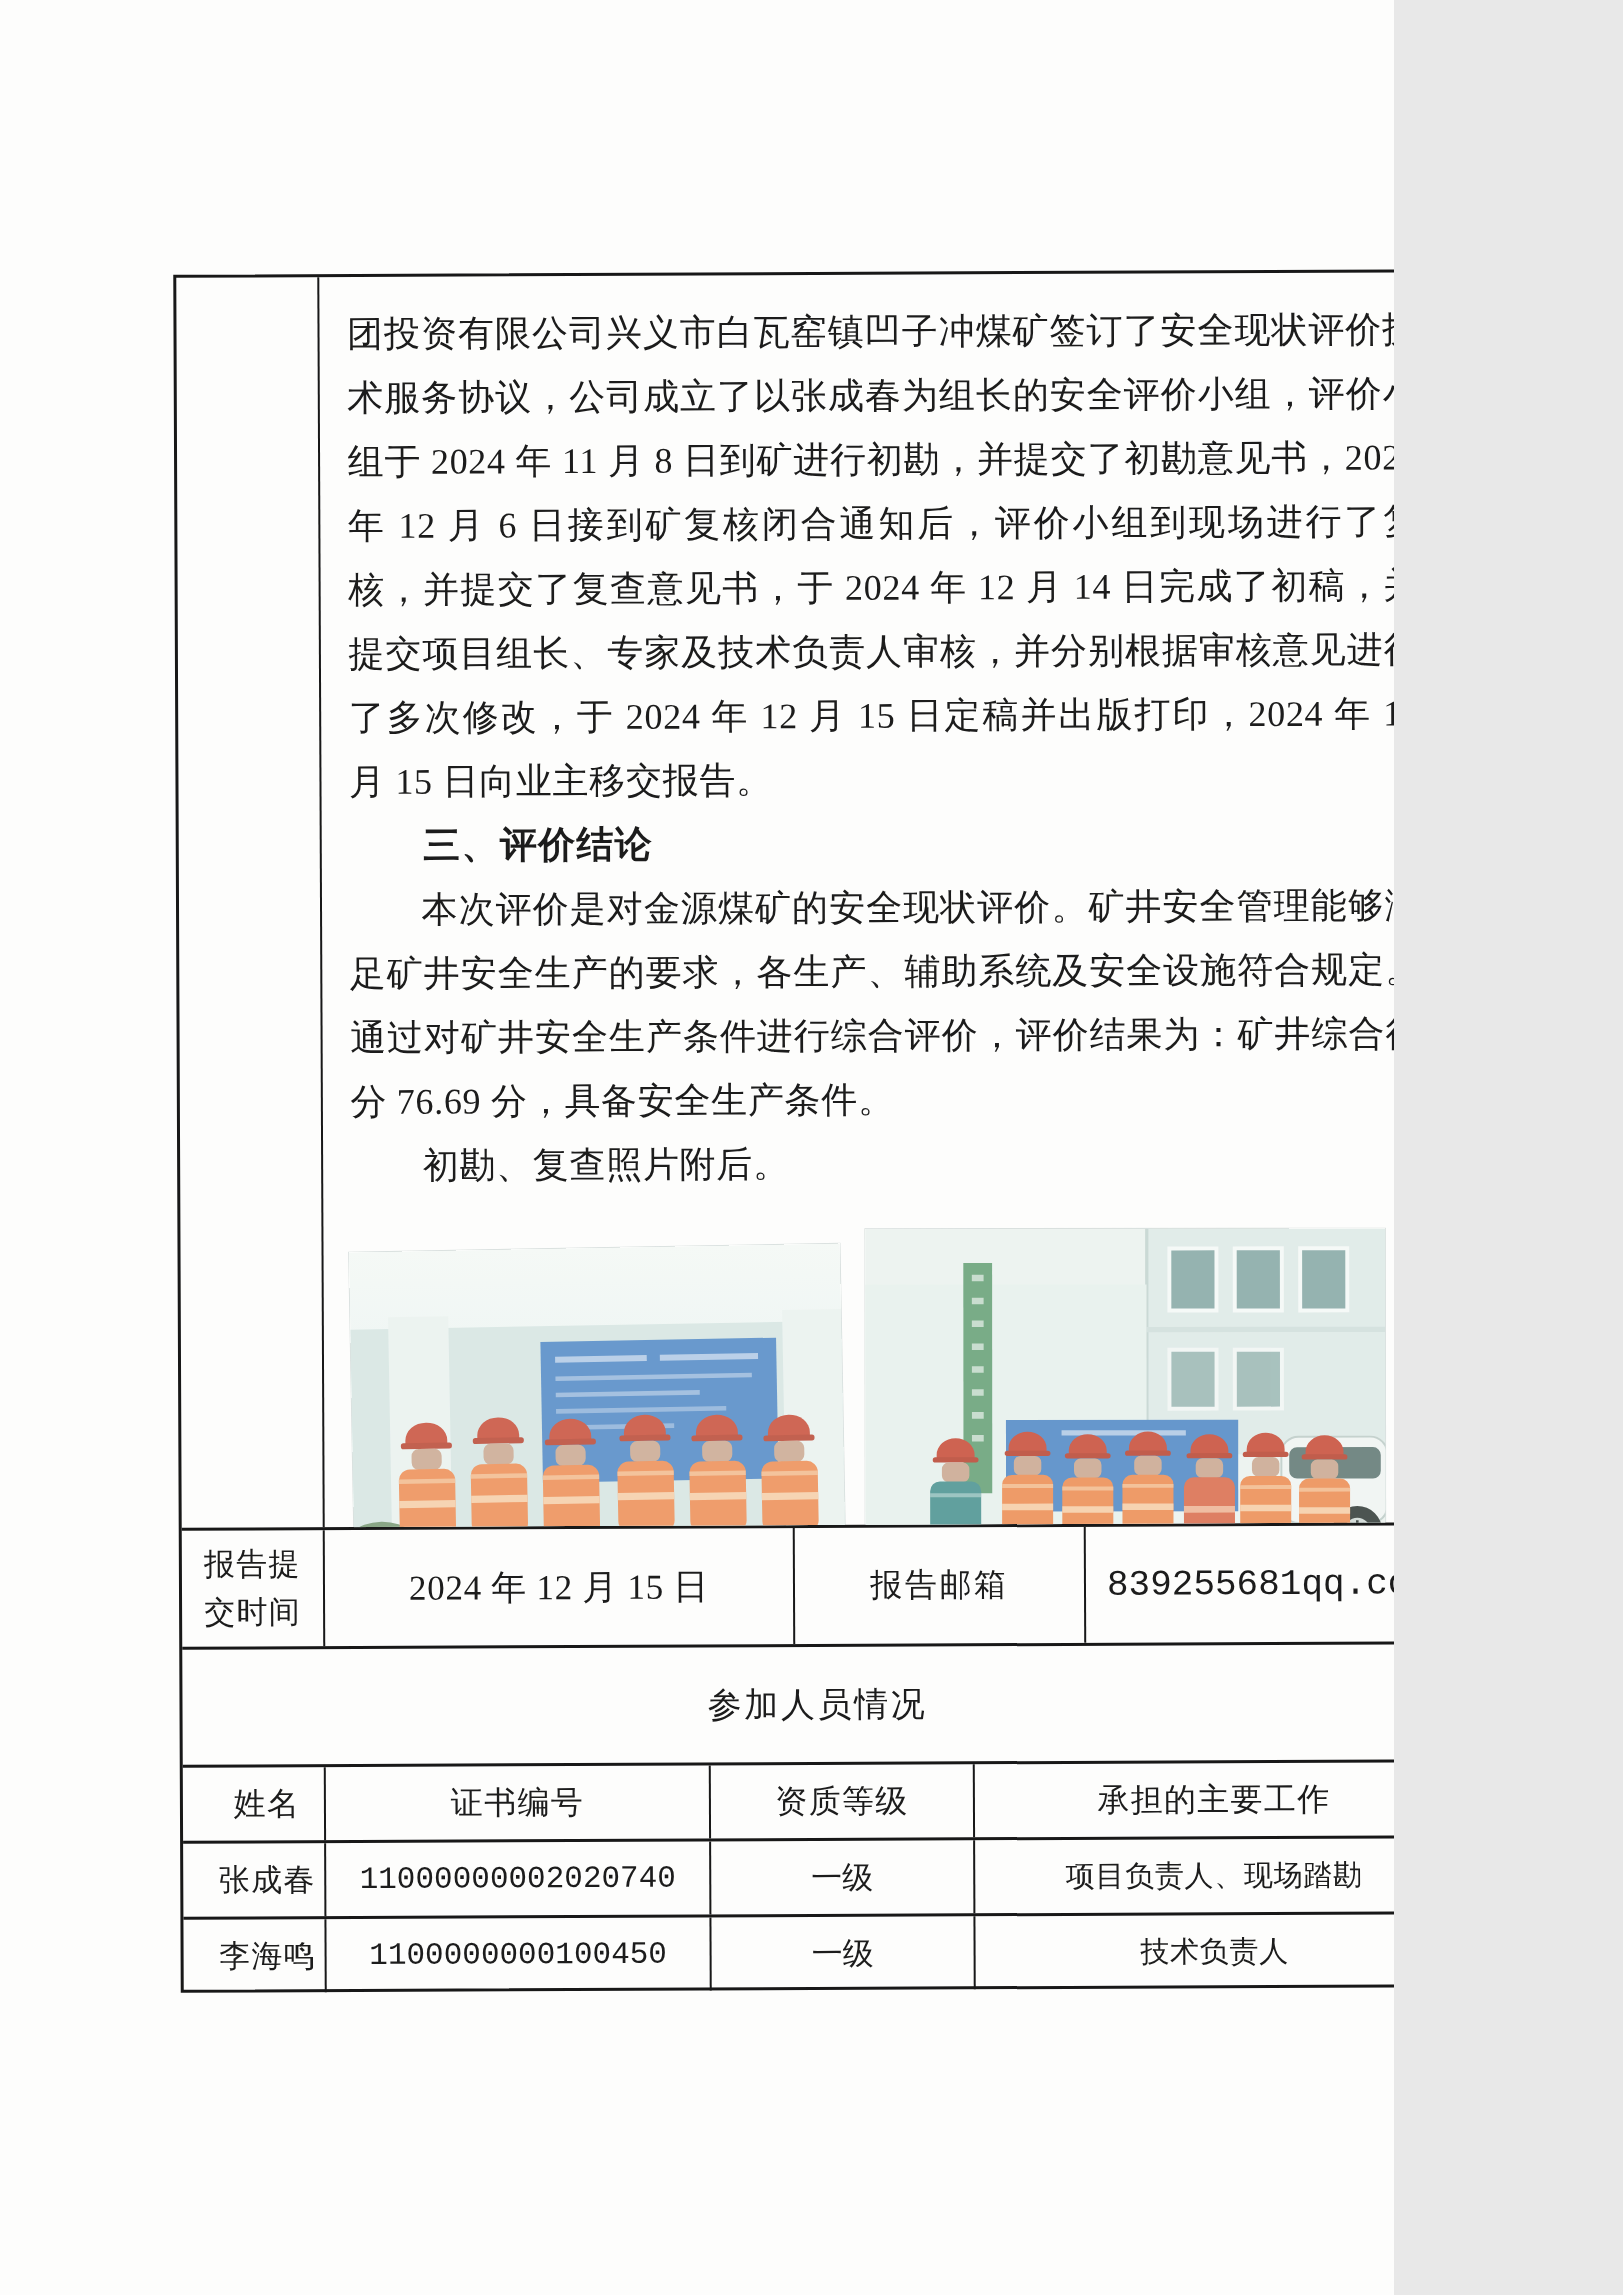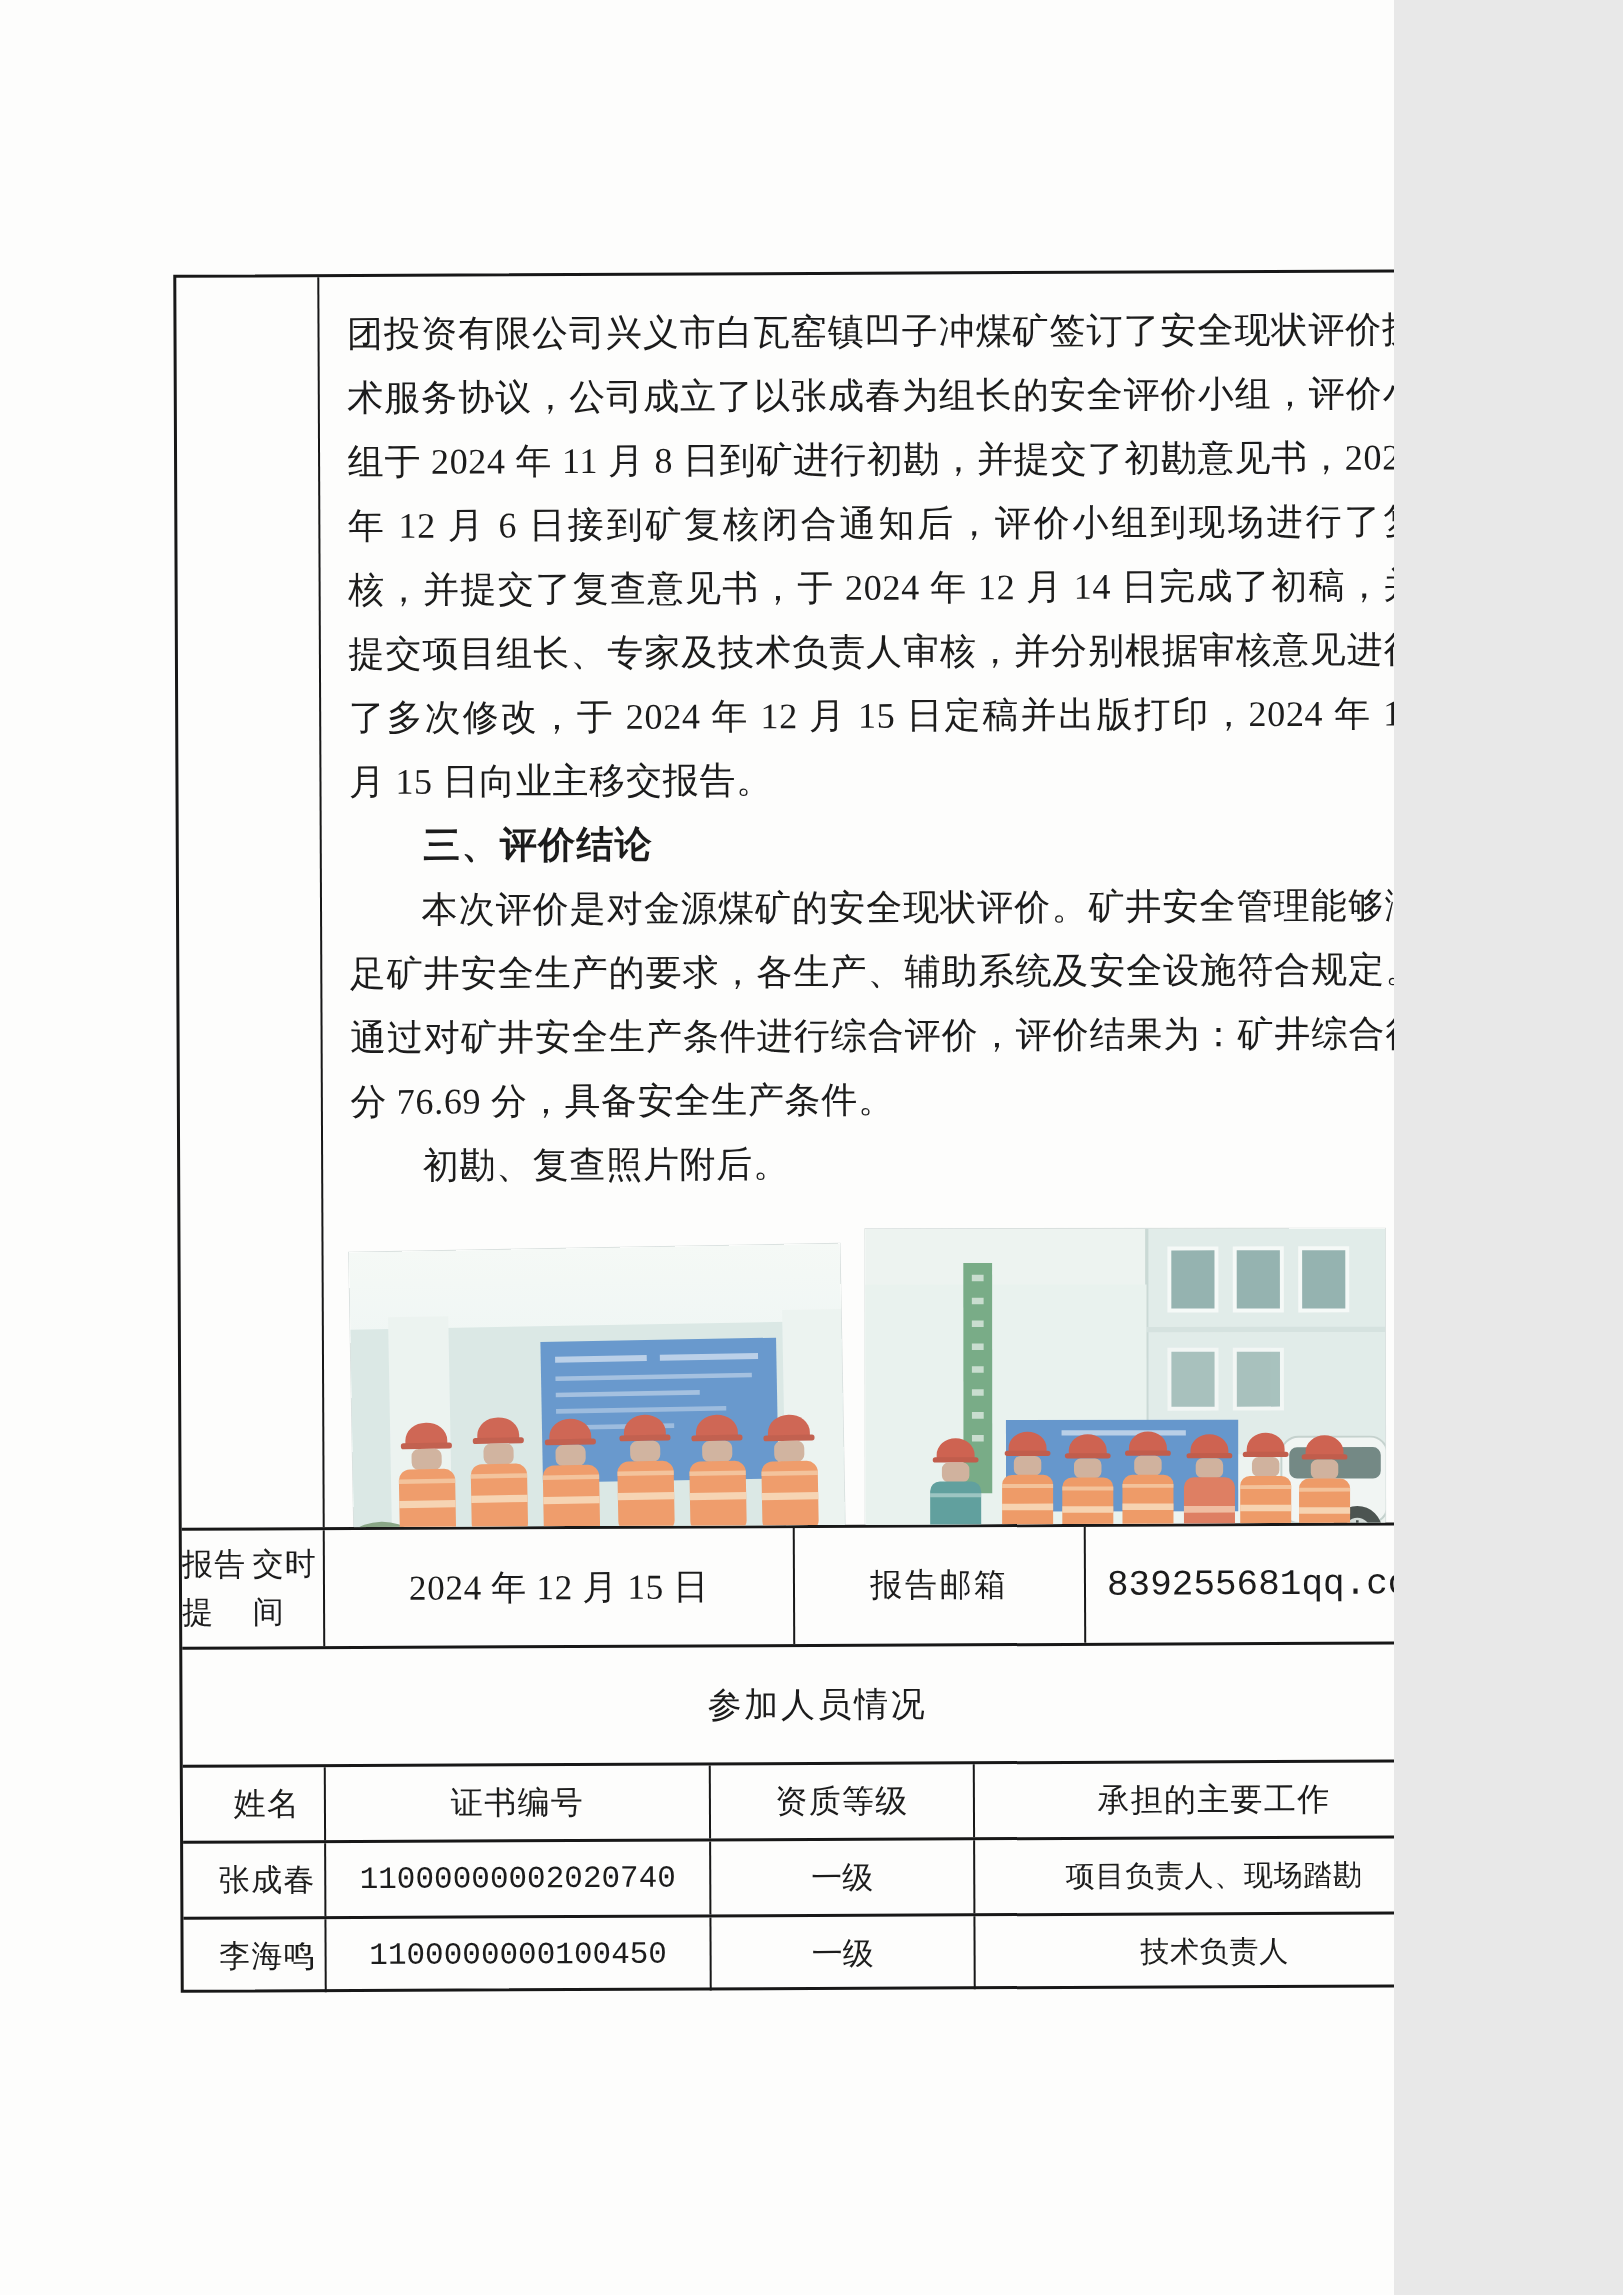--- a/index.html
+++ b/index.html
@@ -28,21 +28,21 @@
   .sec-heading{
     margin:0;font-size:37px;line-height:64px;font-weight:bold;text-indent:2em;letter-spacing:1.3px;
   }
   .photos{display:flex;gap:22px;margin-top:34px;align-items:flex-start;}
   .photo{position:relative;flex:0 0 auto;box-shadow:0 0 0 0.7px rgba(150,170,165,.35);}
   .photo-left{margin-top:17px;transform:rotate(-0.8deg);}
   .photo-right{transform:rotate(0.2deg);}
 
   
   .row-submit{height:119px;}
-  .c-label{flex:0 0 141px;flex-direction:row;font-size:31px;line-height:48px;letter-spacing:1.3px;}
+  .c-label{flex:0 0 141px;flex-direction:column;font-size:31px;line-height:48px;letter-spacing:1.3px;}
   .c-date{flex:0 0 470px;font-size:35px;letter-spacing:0.7px;}
   .c-mailword{flex:0 0 291px;font-size:32px;letter-spacing:2.6px;}
   .c-mail{flex:1;font-size:36px;}
   .mono{font-family:"Liberation Mono","DejaVu Sans Mono",monospace;}
 
   
   .row-section{height:118px;align-items:center;justify-content:center;}
   .section-title{width:100%;text-align:center;font-size:34px;letter-spacing:2.6px;}
 
   

